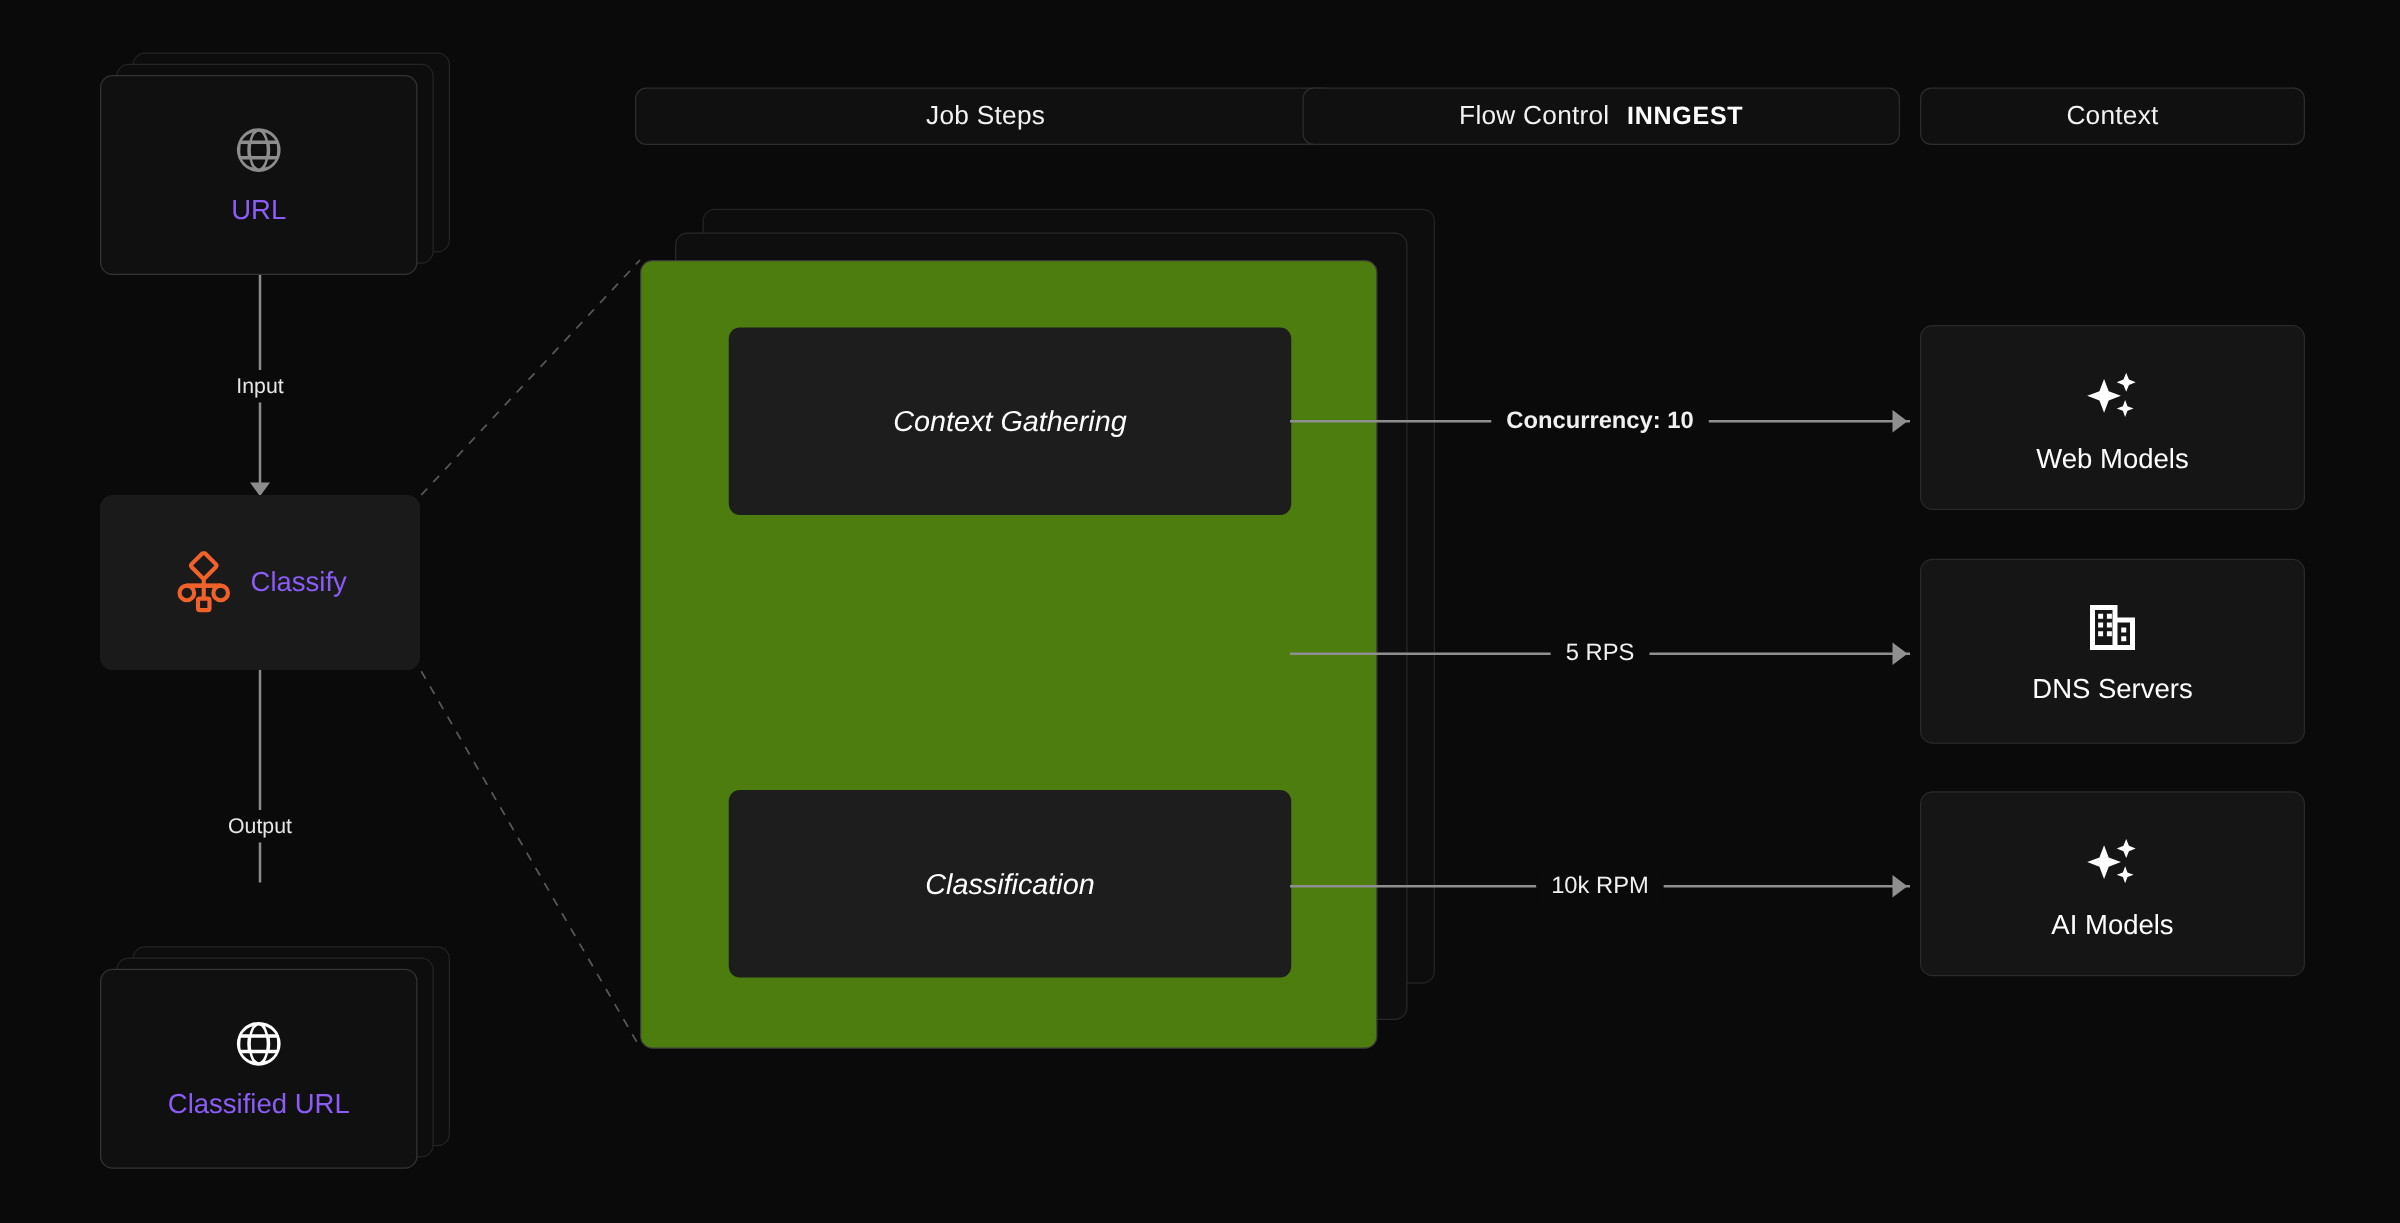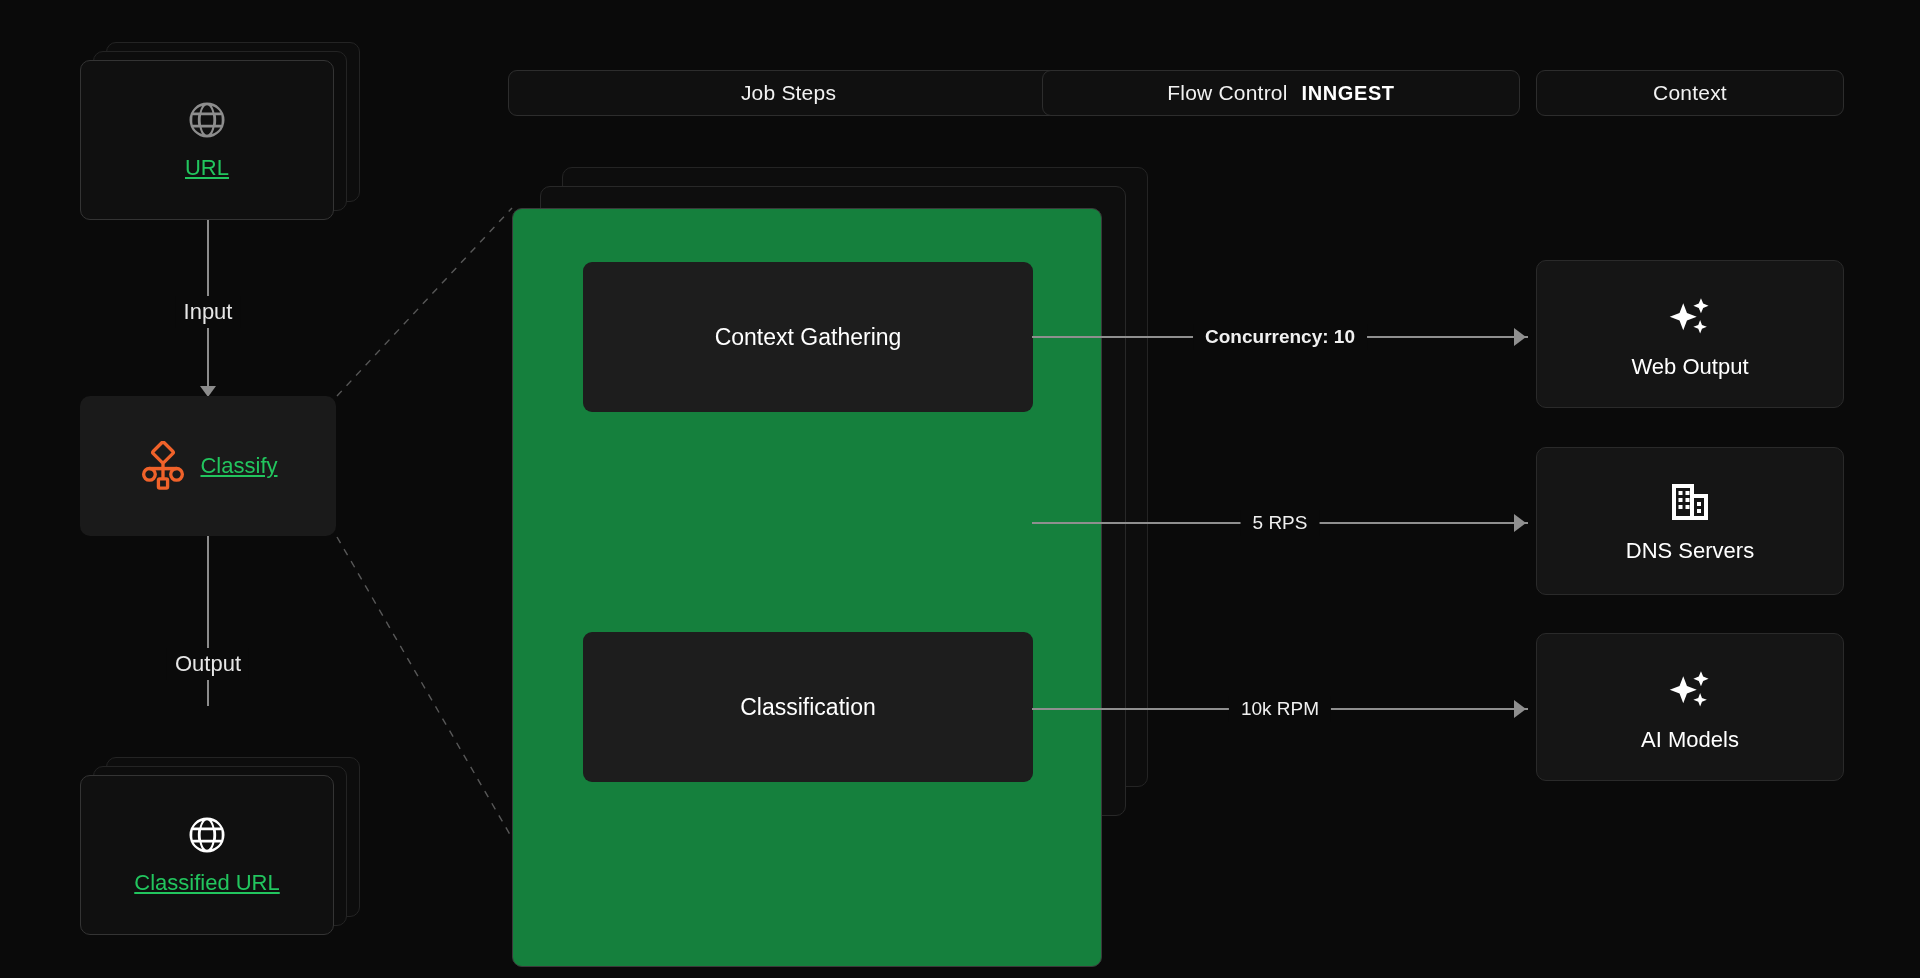--- a/index.html
+++ b/index.html
@@ -71,21 +71,21 @@
     position: absolute;
     border: 1px solid #343434;
     border-radius: 10px;
     background: #101010;
     display: flex;
     flex-direction: column;
     align-items: center;
     justify-content: center;
     gap: 14px;
   }
-  .stack-label { color: #22c55e; font-size: 22px; text-decoration: underline; }
+  .stack-label { color: #8b5cf6; font-size: 22px; }
 
   #url-card   { left: 80px; top: 42px;  width: 280px; height: 178px; }
   #out-card   { left: 80px; top: 757px; width: 280px; height: 192px; }
 
   
   #classify {
     position: absolute;
     left: 80px; top: 396px;
     width: 256px; height: 140px;
     border-radius: 10px;
@@ -100,41 +100,41 @@
 
   
   .vline {
     position: absolute;
     width: 2px;
     background: #8c8c8c;
   }
   .vlabel {
     position: absolute;
     color: #e6e6e6;
-    font-size: 22px;
+    font-size: 17px;
     background: #0a0a0a;
     padding: 3px 8px;
     transform: translateX(-50%);
     text-align: center;
   }
   .arrowhead {
     position: absolute;
     width: 0; height: 0;
     border-left: 8px solid transparent;
     border-right: 8px solid transparent;
     border-top: 11px solid #8c8c8c;
     transform: translateX(-50%);
   }
 
   
   #panel-back2 { left: 562px; top: 167px; width: 586px; height: 620px; border-color:#242424; background:#0d0d0d; }
   #panel-back1 { left: 540px; top: 186px; width: 586px; height: 630px; border-color:#282828; background:#0e0e0e; }
   #panel-front {
-    left: 512px; top: 208px; width: 590px; height: 759px;
-    border-color:#3a3a3a; background:#15803d;
+    left: 512px; top: 208px; width: 590px; height: 631px;
+    border-color:#3a3a3a; background:#4d7c0f;font-style:italic;
   }
 
   .step {
     position: absolute;
     left: 70px;
     width: 450px;
     height: 150px;
     border-radius: 9px;
     background: #1d1d1d;
     display: flex;
@@ -291,21 +291,21 @@
   <div class="hlabel" style="left:1280px; top:709px;">10k RPM</div>
 
   <div class="ctx-card dots" id="ctx-0">
     <span>
       <svg width="54" height="54" viewBox="0 0 64 64" fill="#ffffff">
         <path d="M24 18 L28.4 29.6 L40 34 L28.4 38.4 L24 50 L19.6 38.4 L8 34 L19.6 29.6 Z"></path>
         <path d="M45 12 L47.6 18.4 L54 21 L47.6 23.6 L45 30 L42.4 23.6 L36 21 L42.4 18.4 Z"></path>
         <path d="M44 38 L46.2 43.8 L52 46 L46.2 48.2 L44 54 L41.8 48.2 L36 46 L41.8 43.8 Z"></path>
       </svg>
     </span>
-    <span class="ctx-label">Web Output</span>
+    <span class="ctx-label">Web Models</span>
   </div>
 
   <div class="ctx-card dots" id="ctx-1">
     <span>
       <svg width="48" height="48" viewBox="0 0 48 48" fill="#ffffff">
         <path d="M6 6h22v10h14v26H6V6zm4 4v28h14V10H10zm18 10v18h10V20H28z"></path>
         <rect x="12.5" y="13" width="4" height="4"></rect>
         <rect x="19.5" y="13" width="4" height="4"></rect>
         <rect x="12.5" y="20" width="4" height="4"></rect>
         <rect x="19.5" y="20" width="4" height="4"></rect>

